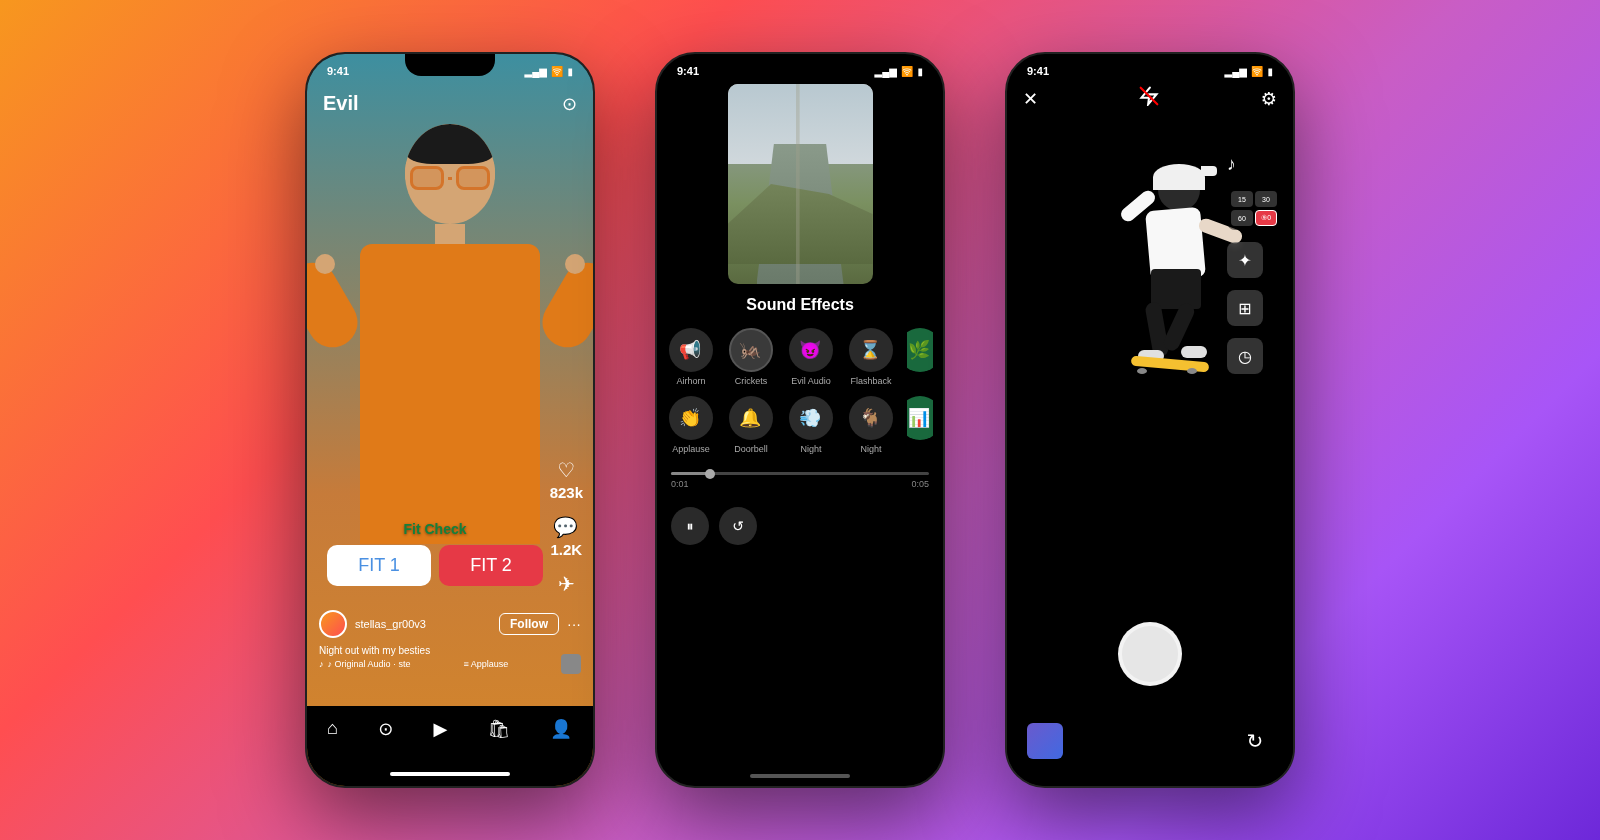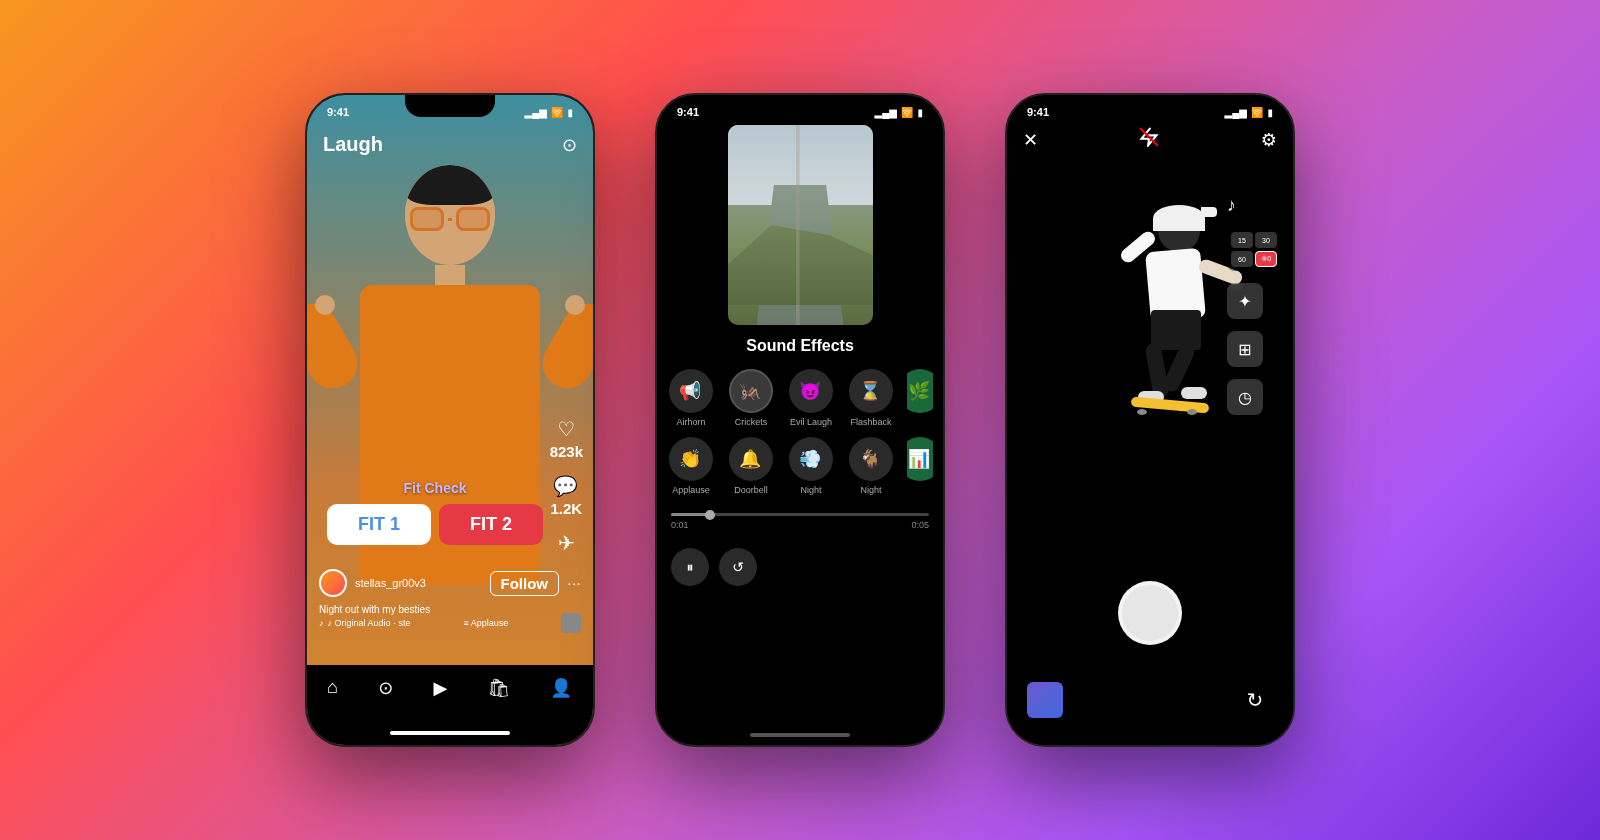--- a/index.html
+++ b/index.html
@@ -11,21 +11,21 @@
       background: linear-gradient(135deg, #f7971e 0%, #ff4e50 30%, #c95dc5 60%, #a855f7 80%, #6d28d9 100%);
       display: flex;
       align-items: center;
       justify-content: center;
       gap: 60px;
     }
 
     
     .phone {
       width: 290px;
-      height: 654px;
+      height: 736px;
       background: #000;
       border-radius: 40px;
       position: relative;
       box-shadow: 0 30px 80px rgba(0,0,0,0.5);
       overflow: hidden;
       border: 2px solid #222;
     }
 
     
     .status-bar {
@@ -99,35 +99,35 @@
     .phone1 .poll-container {
       position: absolute;
       bottom: 200px;
       left: 20px;
       right: 50px;
       z-index: 10;
     }
     .phone1 .poll-title {
       font-size: 14px;
       font-weight: 700;
-      color: #c4b5fd;
+      color: #15803d;
       text-align: center;
       margin-bottom: 8px;
       text-shadow: 0 1px 3px rgba(0,0,0,0.5);
     }
     .phone1 .poll-buttons {
       display: flex;
       gap: 8px;
     }
     .phone1 .poll-btn {
       flex: 1;
       padding: 10px;
       border-radius: 10px;
       font-size: 18px;
-      font-weight: 700;
+      font-weight: 400;
       text-align: center;
       border: none;
     }
     .phone1 .poll-btn-1 {
       background: #fff;
       color: #4a90e2;
     }
     .phone1 .poll-btn-2 {
       background: #e63946;
       color: #fff;
@@ -181,21 +181,21 @@
     .phone1 .username {
       font-size: 11px;
       font-weight: 400;
       color: #fff;
       flex: 1;
     }
     .phone1 .follow-btn {
       background: transparent;
       border: 1.5px solid #fff;
       color: #fff;
-      font-size: 15px;
+      font-size: 12px;
       font-weight: 700;
       padding: 3px 10px;
       border-radius: 6px;
     }
     .phone1 .more-icon {
       color: #fff;
       font-size: 14px;
     }
 
     .phone1 .caption {
@@ -560,21 +560,21 @@
     <div class="status-bar">
       <span class="status-time">9:41</span>
       <div class="status-icons">
         <span>▂▄▆</span>
         <span>🛜</span>
         <span>▮</span>
       </div>
     </div>
 
     <div class="reels-header">
-      <span class="reels-title">Laugh</span>
+      <span class="reels-title">Evil</span>
       <span class="camera-icon">⊙</span>
     </div>
 
     <div class="side-actions">
       <div class="action-item">
         <span class="action-icon">♡</span>
         <span class="action-count">823k</span>
       </div>
       <div class="action-item">
         <span class="action-icon">💬</span>
@@ -663,21 +663,21 @@
       <div class="effect-item">
         <div class="effect-circle">📢</div>
         <span class="effect-label">Airhorn</span>
       </div>
       <div class="effect-item">
         <div class="effect-circle active">🦗</div>
         <span class="effect-label">Crickets</span>
       </div>
       <div class="effect-item">
         <div class="effect-circle">😈</div>
-        <span class="effect-label">Evil Laugh</span>
+        <span class="effect-label">Evil Audio</span>
       </div>
       <div class="effect-item">
         <div class="effect-circle">⌛</div>
         <span class="effect-label">Flashback</span>
       </div>
       <div class="effect-item" style="overflow:hidden;max-width:26px;">
         <div class="effect-circle" style="background:#1a6a3e;">🌿</div>
       </div>
     </div>
 

